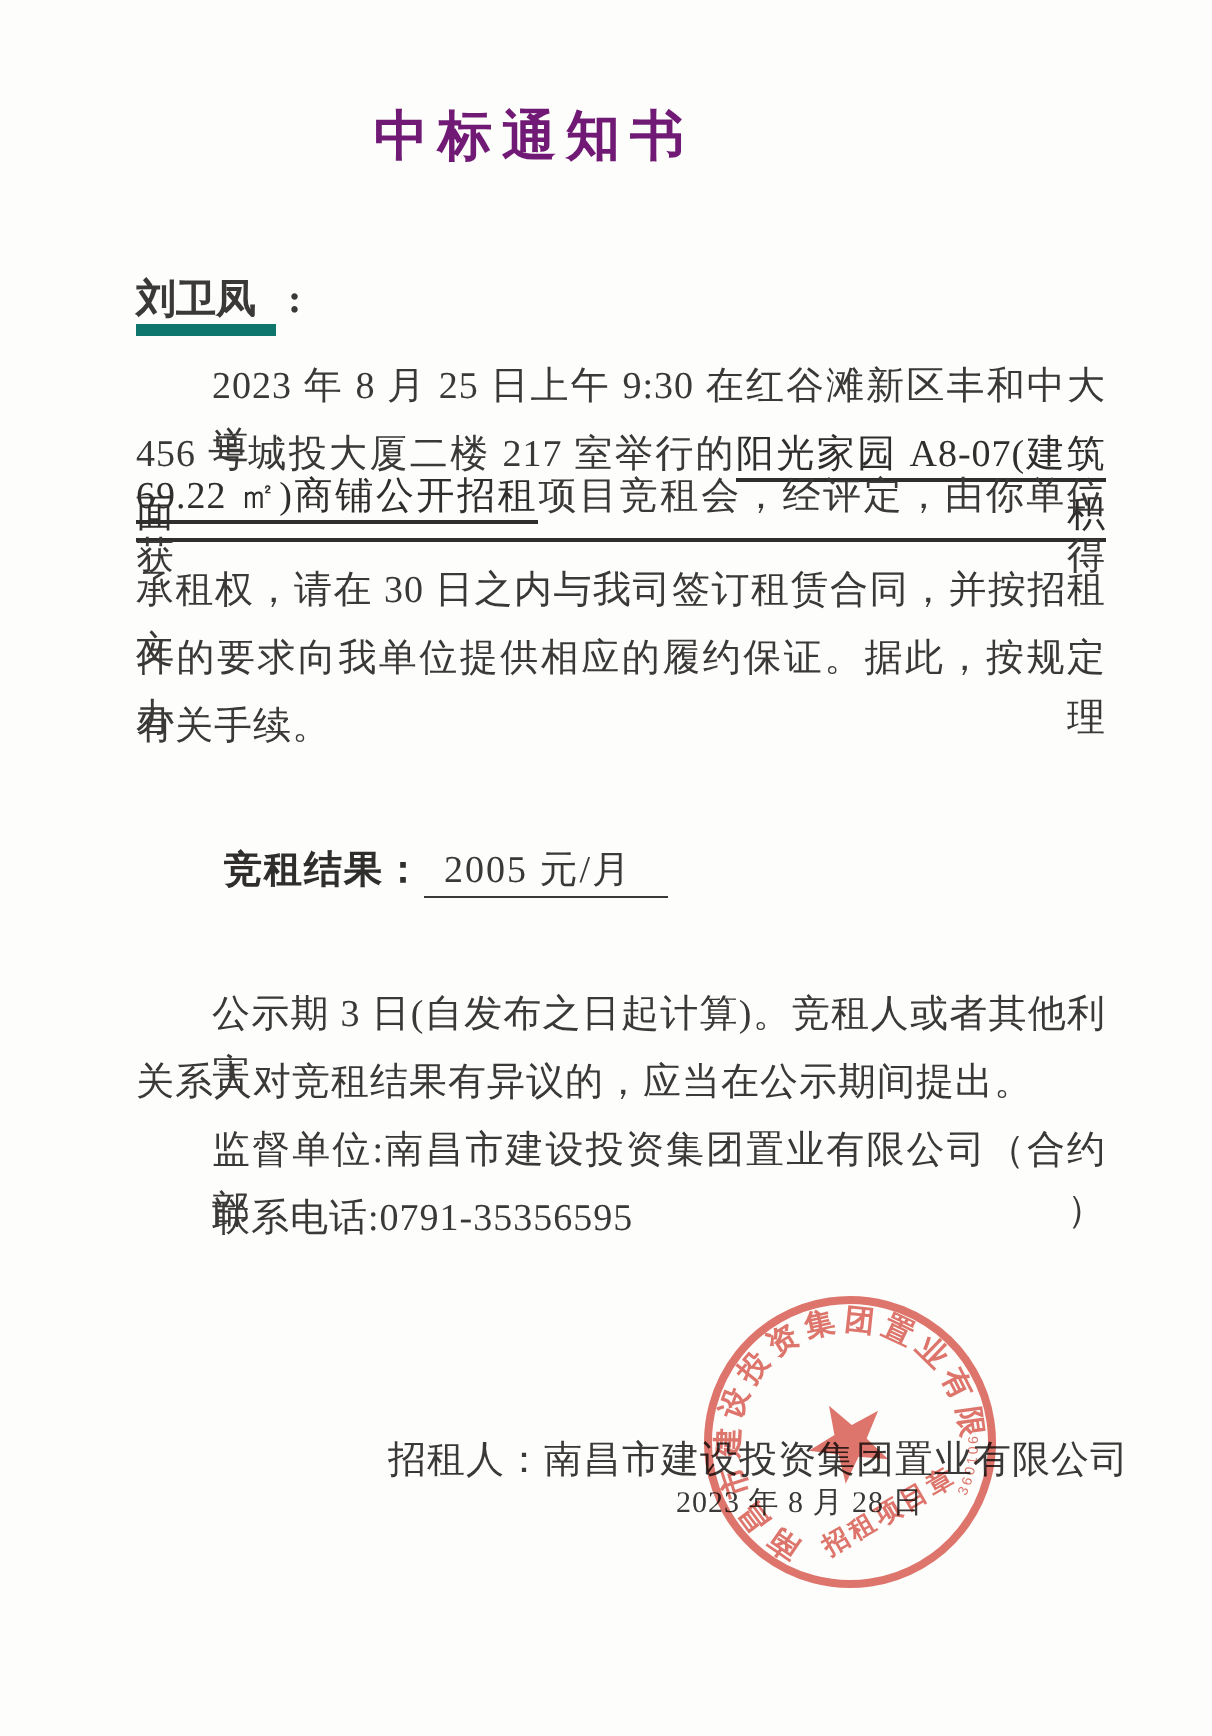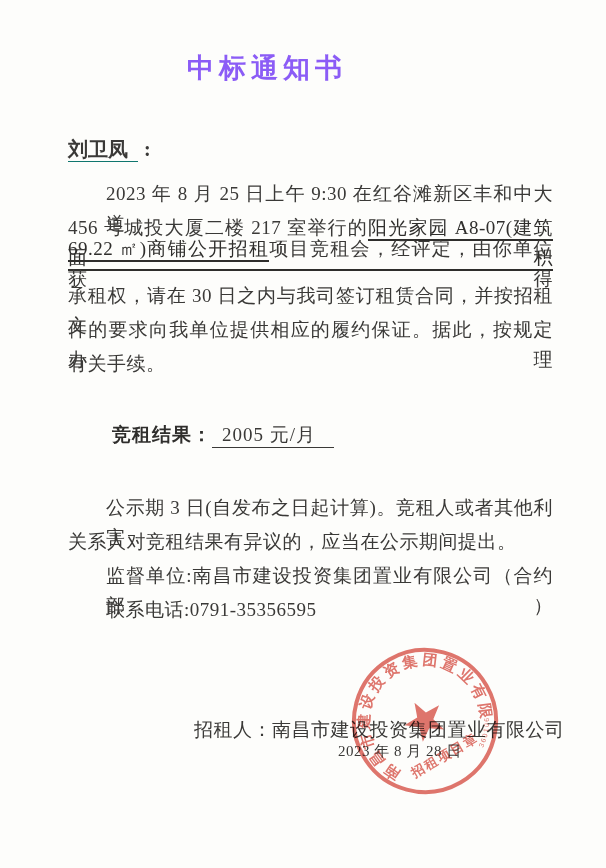--- a/index.html
+++ b/index.html
@@ -13,25 +13,25 @@
     margin:0 auto;
     background:#fdfdfb;
     color:#3a3937;
     overflow:hidden;
   }
   .abs{position:absolute;}
   
   #title-row{left:0;right:0;top:50px;text-align:center;}
   #title-row .t{
     position:relative;left:-36px;
-    font-size:27px;font-weight:bold;letter-spacing:5px;color:#8b5cf6;
+    font-size:27px;font-weight:bold;letter-spacing:5px;color:#701a75;
   }
   
   #recipient{left:68px;top:136px;font-size:20px;}
-  #recipient .nm{font-weight:bold;border-bottom:1px solid #0f766e;padding:0 10px 1px 0;margin-top:16px;}
+  #recipient .nm{font-weight:bold;border-bottom:6px solid #0f766e;padding:0 10px 1px 0;margin-top:16px;}
   #recipient .cl{margin-left:6px;font-weight:bold;}
   
   .bline{
     left:68px;width:485px;height:34px;
     font-size:19px;line-height:30px;letter-spacing:.5px;
     text-align:justify;text-align-last:justify;
   }
   .bline.lastline{text-align-last:left;}
   .ind{padding-left:38px;width:447px;}
   .bu{font-weight:normal;color:#2f2e2c;border-bottom:2px solid #2f2e2c;padding-bottom:1px;}

